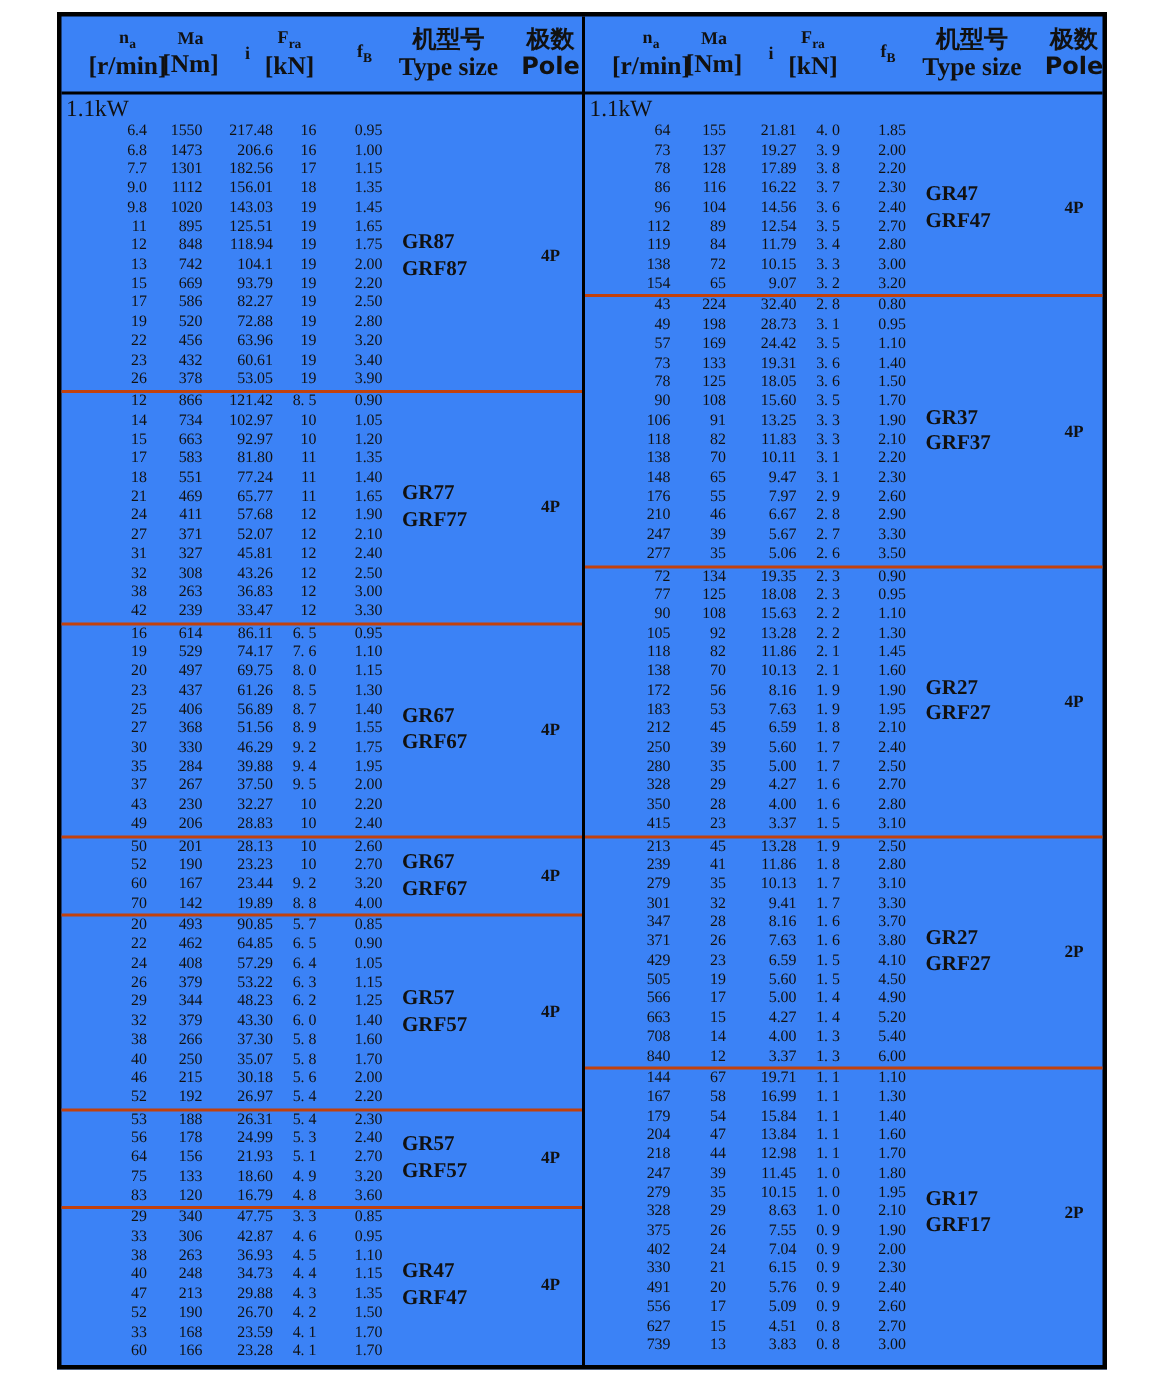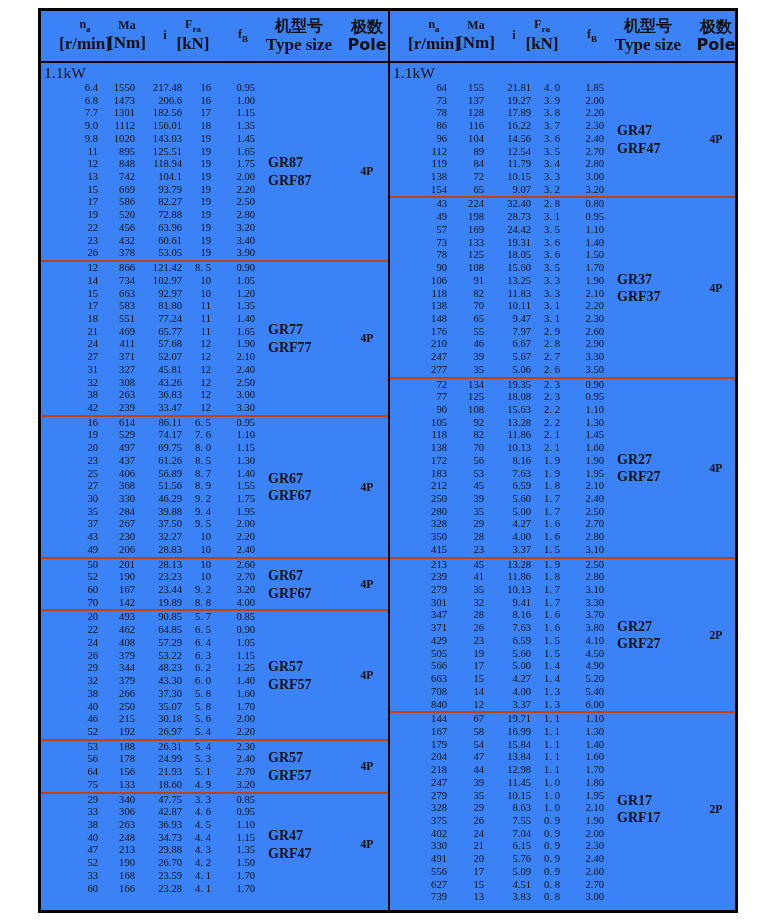--- a/index.html
+++ b/index.html
@@ -509,20 +509,27 @@
             <span class="cell c4">5. 1</span>
             <span class="cell c5">2.70</span>
           </div>
           <div class="rrow">
             <span class="cell c1">75</span>
             <span class="cell c2">133</span>
             <span class="cell c3">18.60</span>
             <span class="cell c4">4. 9</span>
             <span class="cell c5">3.20</span>
           </div>
+          <div class="rrow">
+            <span class="cell c1">83</span>
+            <span class="cell c2">120</span>
+            <span class="cell c3">16.79</span>
+            <span class="cell c4">4. 8</span>
+            <span class="cell c5">3.60</span>
+          </div>
           <div class="type-label">
             <div>GR57</div>
             <div>GRF57</div>
           </div>
           <div class="pole-label">4P</div>
         </div>
         <div class="block">
           <div class="rrow">
             <span class="cell c1">29</span>
             <span class="cell c2">340</span>

